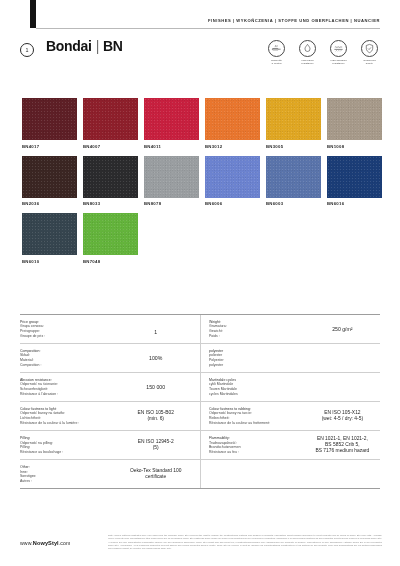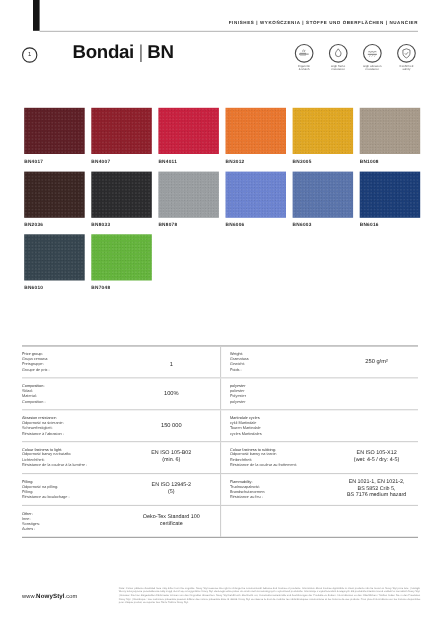--- a/index.html
+++ b/index.html
@@ -30,22 +30,22 @@
   }
   .badge{
     position:absolute; left:0; top:5px;
     width:14px; height:14px; border:0.9px solid #2b2b2b;
     border-radius:50%;
     font-size:5.4px; line-height:13px; text-align:center;
     color:#2b2b2b;
   }
   .title{
     position:absolute; left:26px; top:0;
-    font-size:17px; font-weight:bold; letter-spacing:-0.3px;
-    color:#141414; white-space:nowrap;margin-left:20px;
+    font-size:14px; font-weight:bold; letter-spacing:-0.3px;
+    color:#141414; white-space:nowrap;
   }
   .title .sep{ font-weight:normal; color:#6f6f6f; padding:0 4px; }
   
   .picto-wrap{
     position:absolute; right:18px; top:40px;
     display:flex; gap:6px;
   }
   .picto{ width:25px; text-align:center; }
   .picto .circ{
     width:17px; height:17px; margin:0 auto 1.5px auto;

